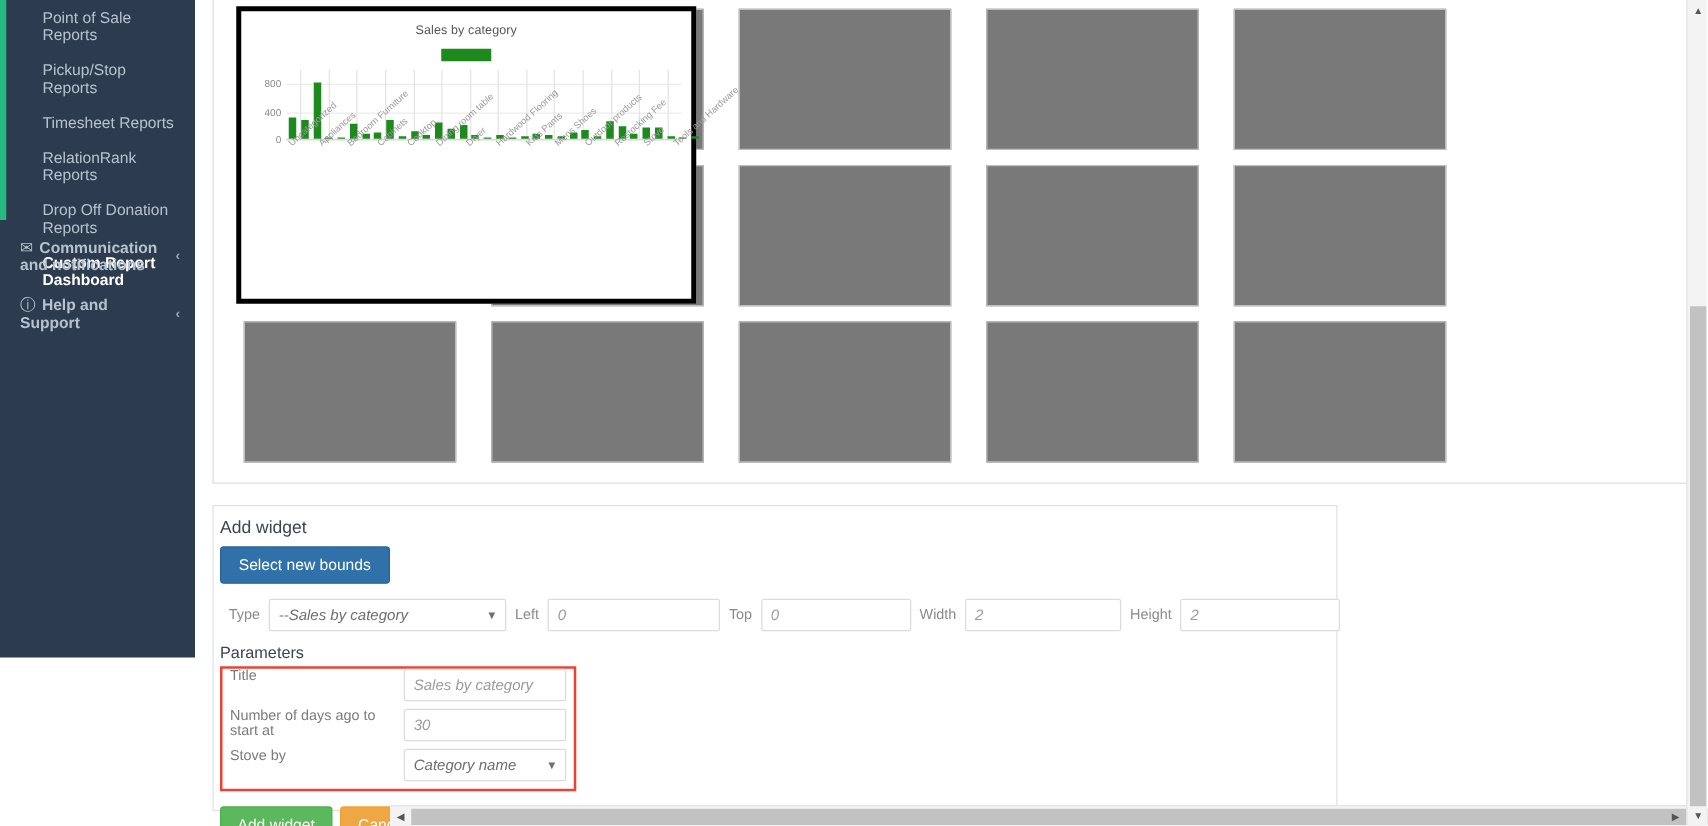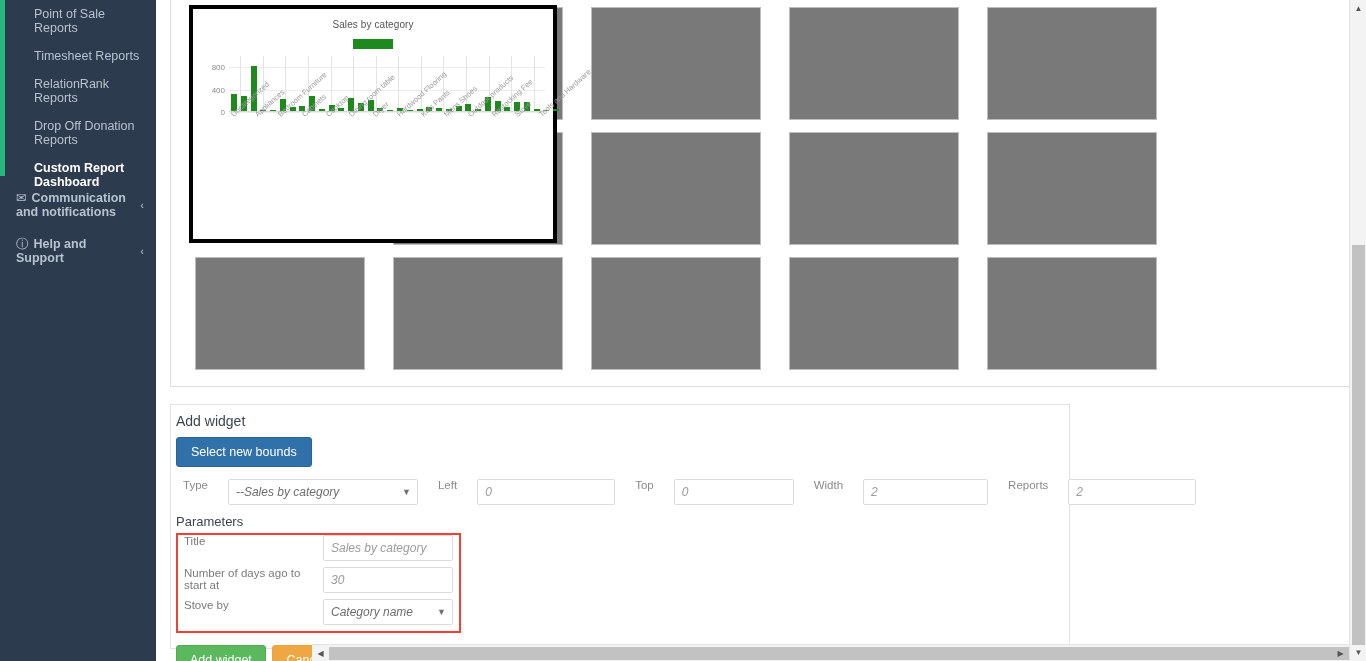--- a/index.html
+++ b/index.html
@@ -9,21 +9,21 @@
     overflow: hidden;
     background: #ffffff;
     font-family: "Liberation Sans", sans-serif;
     font-size: 13px;
     color: #333;
   }
   #root { position: relative; width: 1366px; height: 661px; background:#fff; }
 
   
   .sidebar {
-    position: absolute; left: 0; top: 0; width: 156px; height: 661px;
+    position: absolute; left: 0; top: 0; width: 156px; height: 526px;
     background: #2c3b4e;
   }
   .sidebar-accent {
     position: absolute; left: 0; top: 0; width: 5px; height: 176px;
     background: #28b882;
   }
   .nav-list { position: absolute; left: 0; top: 0; width: 156px; }
   .nav-item {
     padding: 7px 12px 7px 34px;
     color: #b6c2cf;
@@ -108,21 +108,21 @@
   .panel-title { font-size: 14px; color: #3b4550; padding: 8px 0 0 5px; }
   .btn {
     display: inline-block; border-radius: 3px; font-size: 12.5px;
     cursor: pointer; border: 1px solid transparent;
   }
   .btn-bounds {
     background: #3071a9; border-color: #2a6496; color: #fff;
     padding: 7px 14px; margin: 8px 0 0 5px; font-size: 12.5px;
   }
   .form-row {
-    display: flex; align-items: flex-start; margin: 12px 0 0 5px; gap: 13px;
+    display: flex; align-items: center; margin: 12px 0 0 5px; gap: 0;
   }
   .fld-label { font-size: 11.5px; color: #8a8a8a; padding: 0 7px; white-space: nowrap; }
   .inp {
     height: 26px; border: 1px solid #dcdcdc; background: #fff;
     font-size: 12px; color: #9b9b9b; padding: 0 7px; line-height: 24px;
     border-radius: 2px;
     font-style: italic;
   }
   select.inp { color: #6d6d6d; appearance: none; -webkit-appearance: none;
     background-image: none; padding-right: 18px; }
@@ -185,20 +185,21 @@
 </style>
 </head>
 <body>
 
 <div id="root">
 
   <div class="sidebar">
     <div class="sidebar-accent"></div>
     <div class="nav-list" id="nav-list">
         <div class="nav-item"><span>Point of Sale Reports</span></div>
+        <div class="nav-item"><span>Pickup/Stop Reports</span></div>
         <div class="nav-item"><span>Timesheet Reports</span></div>
         <div class="nav-item"><span>RelationRank Reports</span></div>
         <div class="nav-item"><span>Drop Off Donation Reports</span></div>
         <div class="nav-item active"><span>Custom Report Dashboard</span></div>
         <div class="nav-sep"></div>
       </div>
     <div id="nav-sections" style="position: absolute; top: 182px; left: 0px; width: 156px;">
         <div class="nav-section"><span class="sec-ico">✉</span><span>Communication and notifications</span><span class="chev">‹</span></div>
         <div class="nav-section"><span class="sec-ico">ⓘ</span><span>Help and Support</span><span class="chev">‹</span></div>
       </div>
@@ -329,21 +330,21 @@
 
         <span class="fld-label">Left</span>
         <input class="inp" style="width: 138px;" value="0">
 
         <span class="fld-label">Top</span>
         <input class="inp" style="width: 120px;" value="0">
 
         <span class="fld-label">Width</span>
         <input class="inp" style="width: 125px;" value="2">
 
-        <span class="fld-label">Reports</span>
+        <span class="fld-label">Height</span>
         <input class="inp" style="width: 128px;" value="2">
       </div>
 
       <div class="params-title">Parameters</div>
 
       <div class="params-box" id="params-box">
           <div class="param-row">
             <div class="param-label">Title</div>
             <div class="param-ctl"><input class="inp" value="Sales by category" style="width: 130px;"></div>
           </div>

